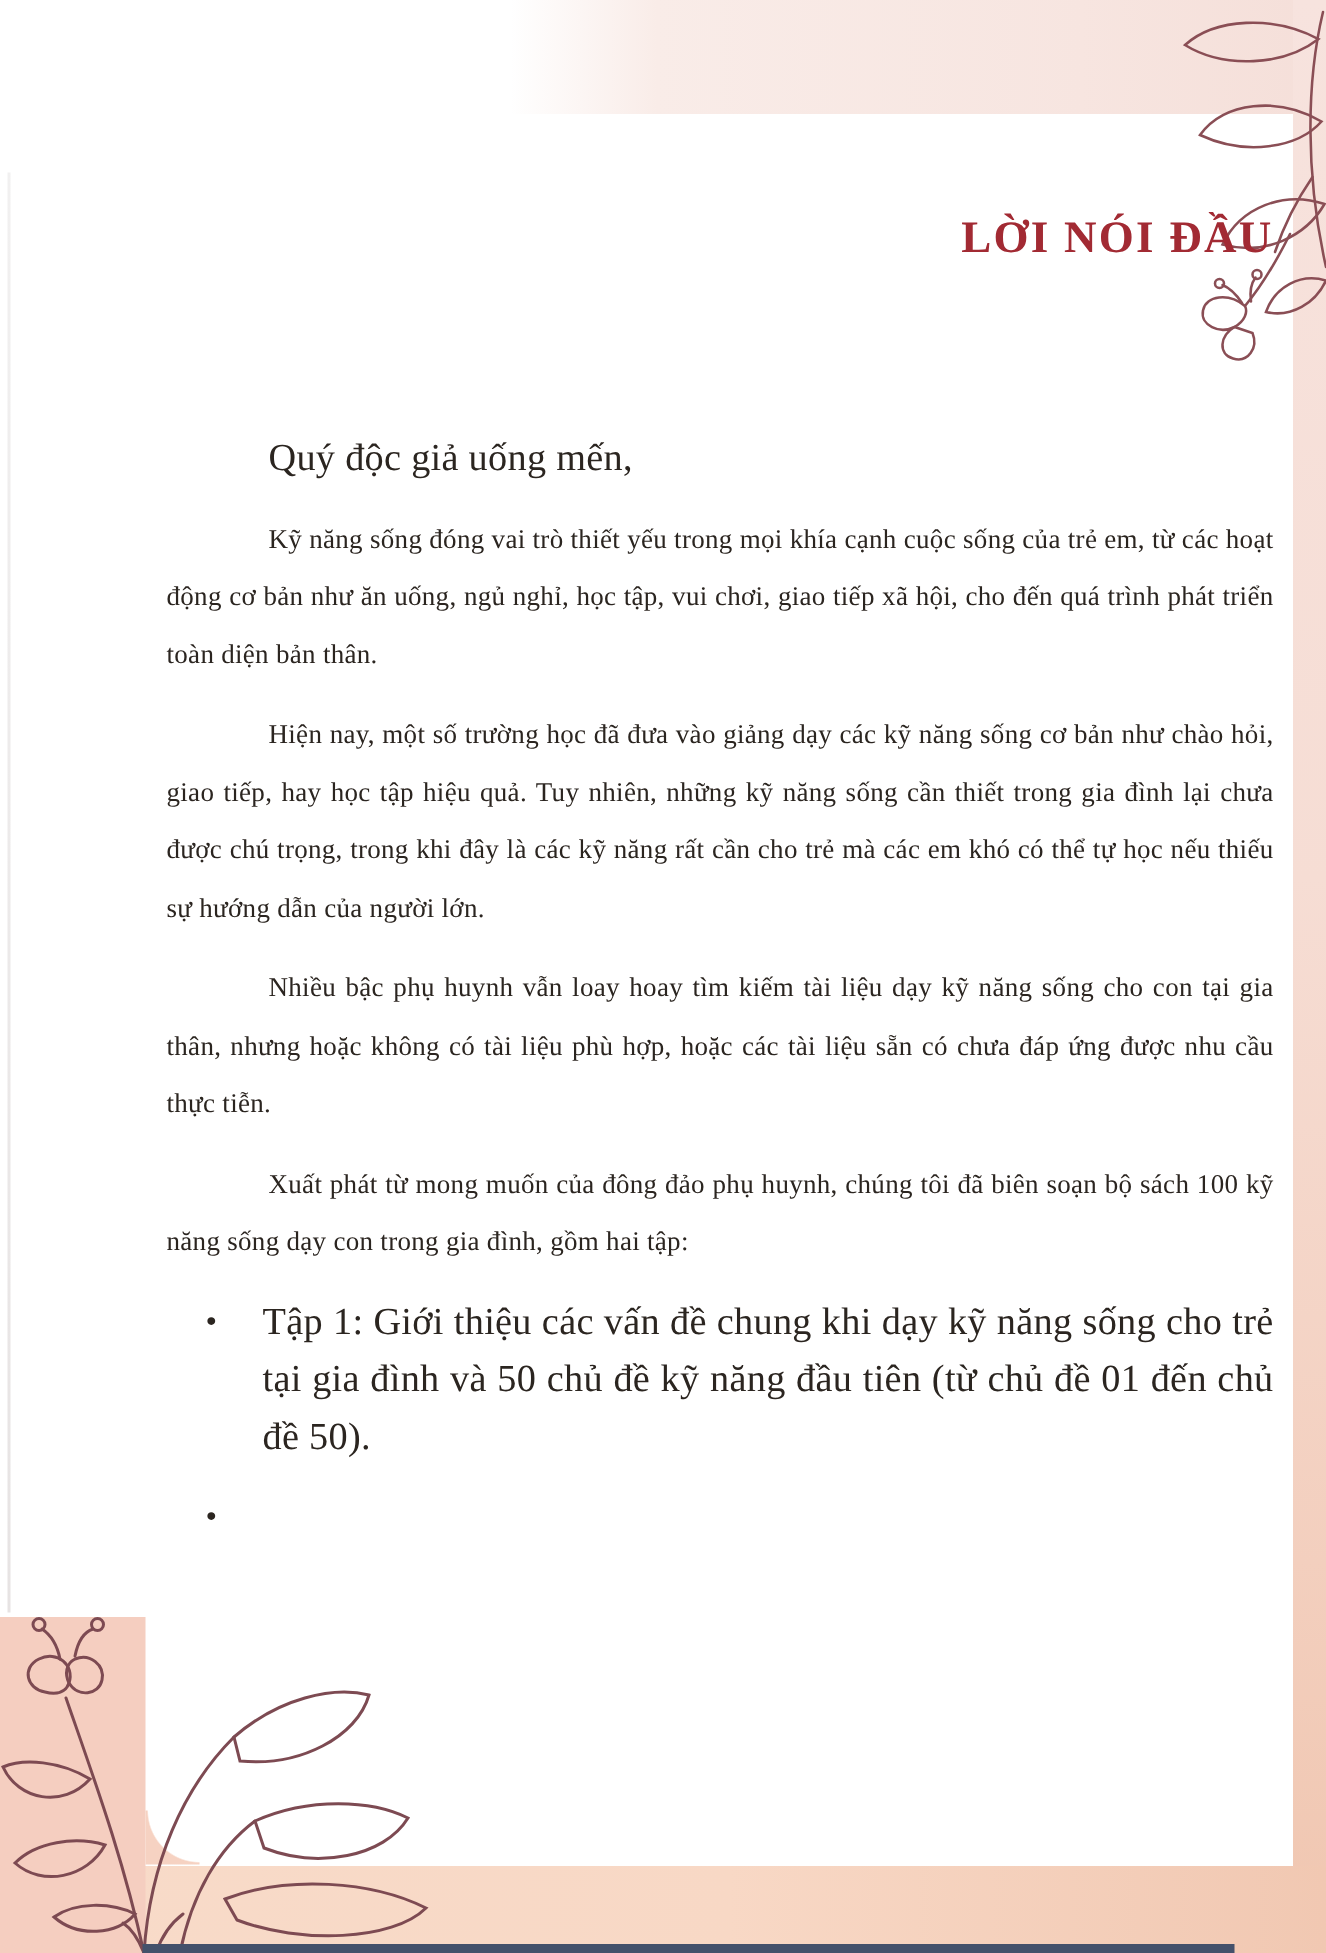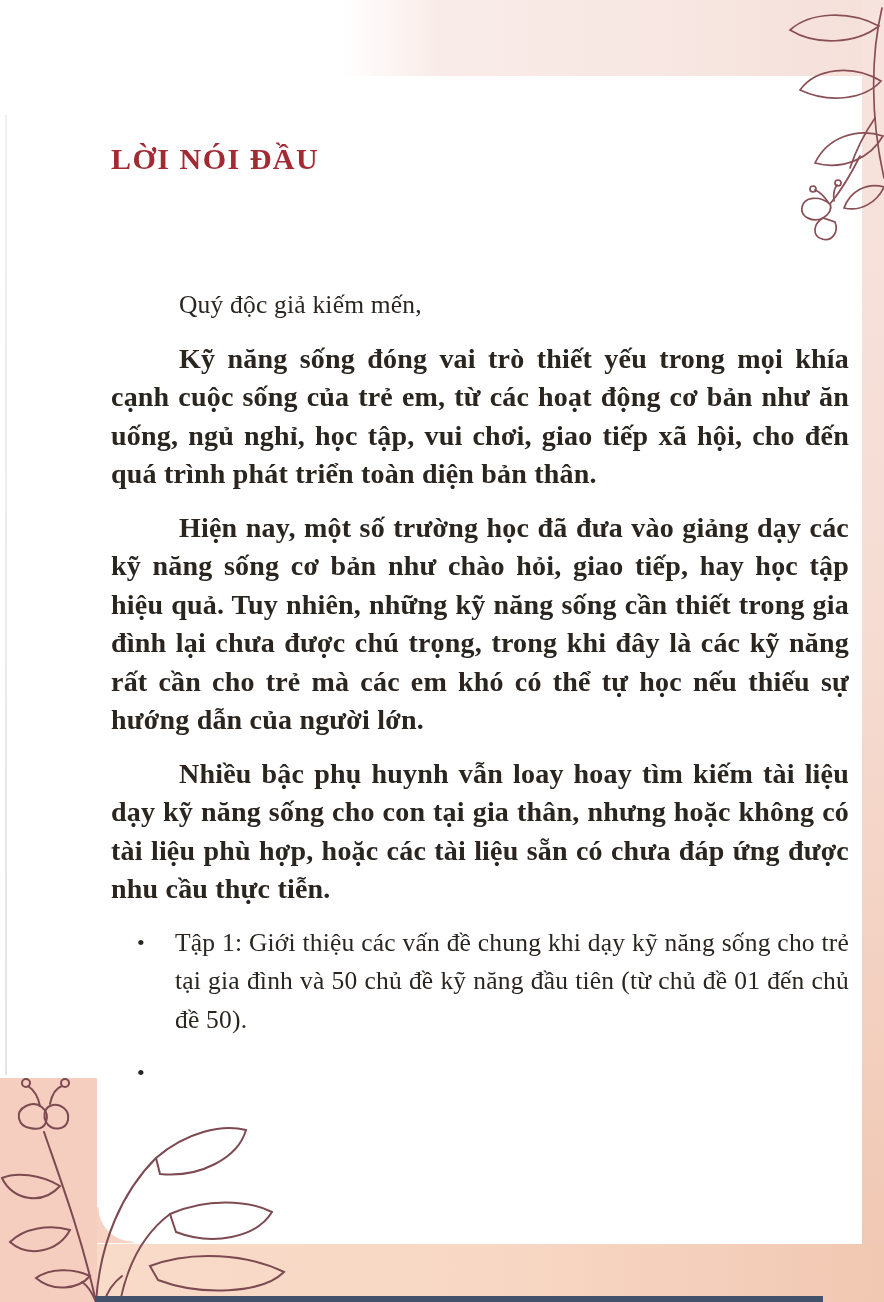--- a/index.html
+++ b/index.html
@@ -42,30 +42,29 @@
   
   .orn-tr{position:absolute;top:6px;right:0;width:140px;height:240px;}
   .orn-bl{position:absolute;left:0;bottom:0;width:310px;height:236px;}
   
   .content{
     position:absolute;left:111px;top:142px;width:738px;
     color:#2b2520;
   }
   .title{
     margin:0 0 110px 0;
-    text-align:left;
+    text-align:right;
     font-size:30px;font-weight:bold;letter-spacing:1.5px;
     color:#a22a33;
   }
   .para{
     margin:0 0 15px 0;
-    font-size:28px;line-height:38.5px;
+    font-size:18px;line-height:38.5px;
     text-align:justify;text-indent:68px;
     letter-spacing:0.2px;
-    font-weight:bold;
   }
   .greeting{
     margin:0 0 15px 0;
     font-size:25.5px;line-height:38.5px;
     text-indent:68px;letter-spacing:0.2px;
   }
   .bullet{
     position:relative;
     margin:0 0 15px 0;
     padding-left:64px;
@@ -122,25 +121,26 @@
     <path d="M60,120 C40,108 16,106 2,112 C12,134 42,140 60,120 Z"></path>
     <path d="M70,164 C50,158 24,162 10,176 C28,192 58,186 70,164 Z"></path>
     <path d="M90,210 C74,202 50,202 36,212 C52,226 78,224 90,210 Z"></path>
     <path d="M96,236 C92,226 88,220 82,216"></path>
     <path d="M104,236 C108,224 114,216 122,210"></path>
   </svg>
 
   <div class="content">
     <h1 class="title">LỜI NÓI ĐẦU</h1>
 
-    <p class="greeting">Quý độc giả kiếm mến,</p>
+    <p class="greeting">Quý độc giả uống mến,</p>
 
     <p class="para">Kỹ năng sống đóng vai trò thiết yếu trong mọi khía cạnh cuộc sống của trẻ em, từ các hoạt động cơ bản như ăn uống, ngủ nghỉ, học tập, vui chơi, giao tiếp xã hội, cho đến quá trình phát triển toàn diện bản thân.</p>
     <p class="para">Hiện nay, một số trường học đã đưa vào giảng dạy các kỹ năng sống cơ bản như chào hỏi, giao tiếp, hay học tập hiệu quả. Tuy nhiên, những kỹ năng sống cần thiết trong gia đình lại chưa được chú trọng, trong khi đây là các kỹ năng rất cần cho trẻ mà các em khó có thể tự học nếu thiếu sự hướng dẫn của người lớn.</p>
     <p class="para">Nhiều bậc phụ huynh vẫn loay hoay tìm kiếm tài liệu dạy kỹ năng sống cho con tại gia thân, nhưng hoặc không có tài liệu phù hợp, hoặc các tài liệu sẵn có chưa đáp ứng được nhu cầu thực tiễn.</p>
+    <p class="para">Xuất phát từ mong muốn của đông đảo phụ huynh, chúng tôi đã biên soạn bộ sách 100 kỹ năng sống dạy con trong gia đình, gồm hai tập:</p>
 
     <div class="bullet">
       <span class="marker">•</span>
       <span>Tập 1: Giới thiệu các vấn đề chung khi dạy kỹ năng sống cho trẻ tại gia đình và 50 chủ đề kỹ năng đầu tiên (từ chủ đề 01 đến chủ đề 50).</span>
     </div>
     <div class="bullet">
       <span class="marker">•</span>
     </div>
   </div>
 

